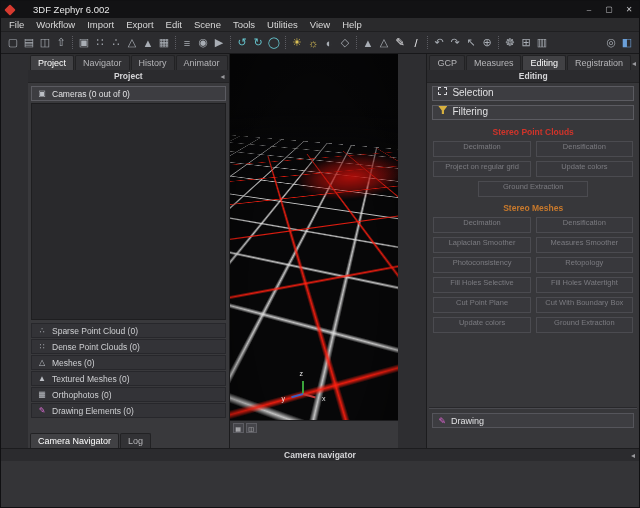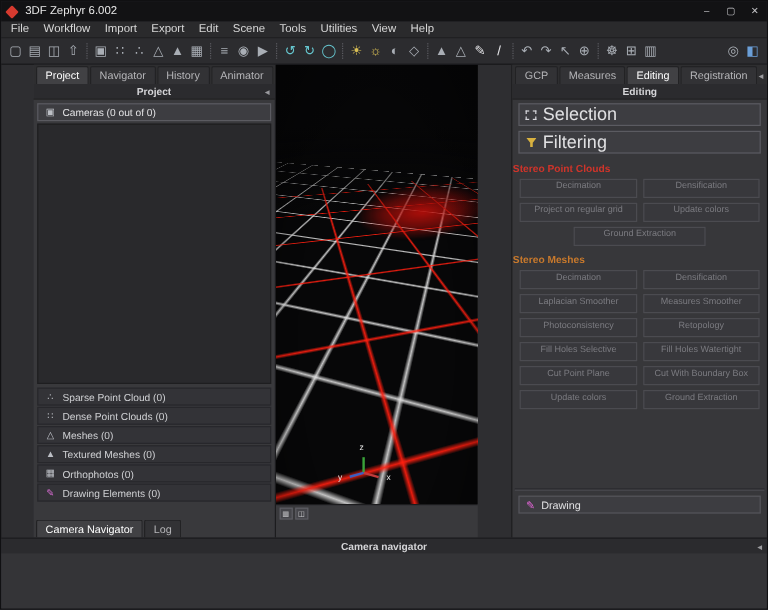--- a/index.html
+++ b/index.html
@@ -7,21 +7,21 @@
   body {
     width:640px; height:508px; background:#151517;
     font-family:"Liberation Sans", sans-serif;
     overflow:hidden;
   }
   .window { width:640px; height:508px; display:flex; flex-direction:column;
     background:#2e2e31; border:1px solid #101012; }
 
   
   .titlebar { flex:0 0 17px; background:#121214; display:flex; align-items:center;
-    padding-left:5px; gap:7px; color:#e8e8e8; font-size:9.5px; }
+    padding-left:5px; gap:19px; color:#e8e8e8; font-size:9.5px; }
   .logo { width:8px; height:8px; background:#d63a2f; transform:rotate(45deg); border-radius:1px; flex:0 0 8px; }
   .win-controls { margin-left:auto; display:flex; height:100%; }
   .win-controls span { width:20px; display:flex; align-items:center; justify-content:center;
     font-size:8px; color:#c3c3c6; }
 
   
   .menubar { flex:0 0 14px; background:#2a2a2c; border-bottom:1px solid #1f1f21;
     display:flex; align-items:center; font-size:9.5px; color:#d8d8d8; padding-left:2px; }
   .menu-item { padding:0 6px; cursor:default; }
 
@@ -99,25 +99,25 @@
     display:flex; align-items:flex-start; gap:2px; padding:2px 0 0 3px; }
   .strip-btn { width:11px; height:10px; background:#45454a; border:1px solid #5d5d63;
     font-size:6px; color:#c9c9cc; display:flex; align-items:center; justify-content:center; }
 
   
   .right-col { flex:0 0 188px; background:#37373a; border-left:1px solid #1c1c1e;
     display:flex; flex-direction:column;margin-left:28px; }
   .right-col .panel-tabs { padding-right:3px; }
   .rtab-arrow { margin-left:auto; color:#9a9a9e; font-size:8px; padding-bottom:2px; }
   .rp-btn { margin:3px 5px 1px; flex:0 0 15px; background:#3d3d41; border:1px solid #5b5b61;
-    display:flex; align-items:center; gap:5px; padding:0 5px; font-size:15px; color:#e0e0e2; }
+    display:flex; align-items:flex-start; gap:5px; padding:0 5px; font-size:10px; color:#e0e0e2; }
   .sel-icon { width:9px; height:8px; border:1px dashed #d8d8dc; flex:0 0 9px; }
   .funnel { width:9px; height:8px; background:#d8b13f; flex:0 0 9px;
     clip-path:polygon(0 0,100% 0,62% 55%,62% 100%,38% 100%,38% 55%); }
-  .section-title { margin-top:6px; flex:0 0 11px; text-align:left; font-size:8.5px; font-weight:bold; }
+  .section-title { margin-top:6px; flex:0 0 11px; text-align:center; font-size:8.5px; font-weight:bold; }
   .section-title.red { color:#d0342a; }
   .section-title.orange { color:#c8792c; }
   .btn-grid { display:grid; grid-template-columns:1fr 1fr; gap:4px 5px; margin:3px 6px 0; }
   .gbtn { height:16px; background:#38383c; border:1px solid #4b4b50; color:#7b7b80;
     font-size:7.5px; line-height:10px; text-align:center; padding:0 3px;
     white-space:nowrap; overflow:hidden; text-overflow:ellipsis; min-width:0; }
   .gbtn.span-center { grid-column:1 / 3; width:55%; justify-self:center; }
   .rp-spacer { flex:1; }
   .rp-divider { flex:0 0 2px; border-top:1px solid #28282b; border-bottom:1px solid #4a4a4f; margin:0 2px; }
   .drawing-row { margin:4px 5px; flex:0 0 15px; background:#3d3d41; border:1px solid #55555b;

